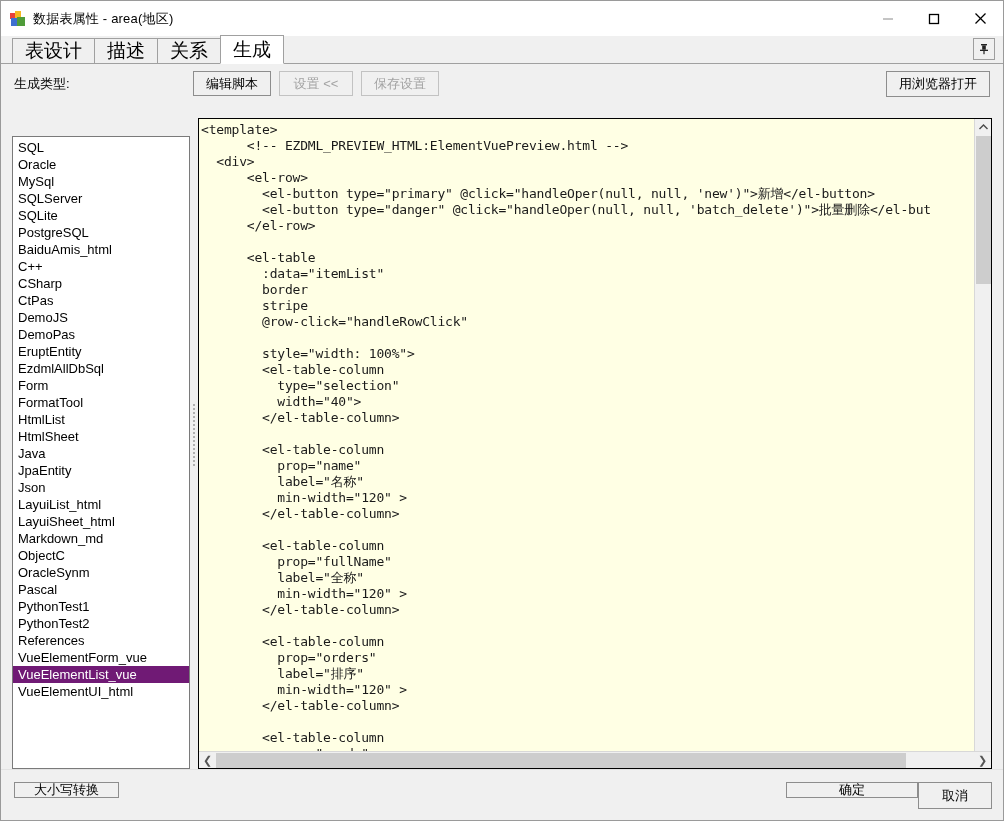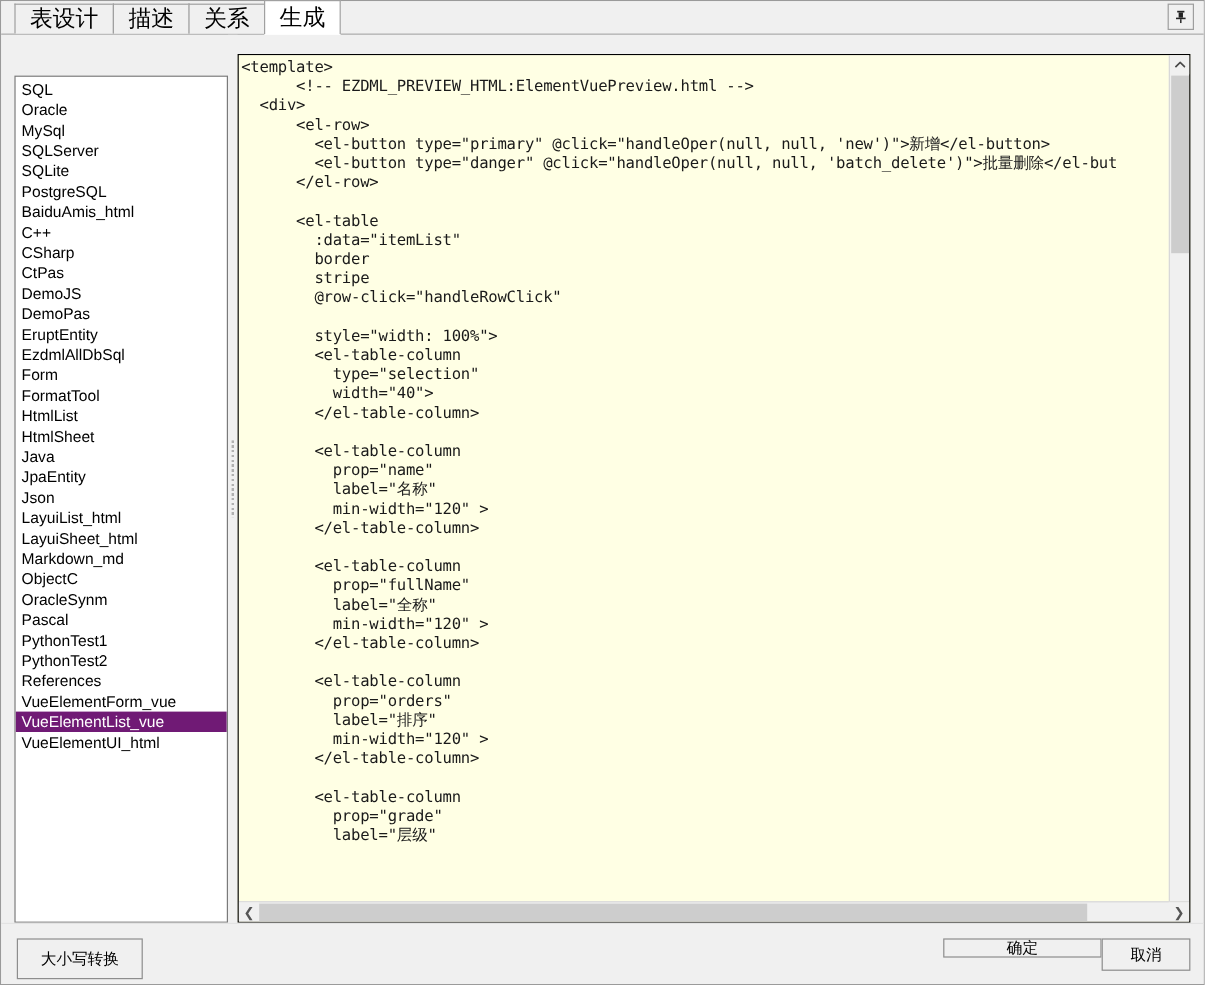--- a/index.html
+++ b/index.html
@@ -293,38 +293,65 @@
   .footer {
     flex: 0 0 51px;
     height: 51px;
     background: #f0f0f0;
     position: relative;
     border-top: 1px solid #e3e3e3;
   }
   .btn-case {
     position: absolute;
     left: 13px; top: 12px;
-    width: 105px; height: 34px;
+    width: 105px; height: 16px;
   }
   .btn-ok {
     position: absolute;
     right: 85px; top: 12px;
     width: 132px; height: 16px;
   }
   .btn-cancel {
     position: absolute;
     right: 11px; top: 12px;
     width: 66px; height: 27px;
   }
 </style>
 </head>
 <body>
 
 <div class="window">
 
+  <div class="titlebar">
+    <span class="app-icon">
+      <i class="ic-red"></i>
+        <i class="ic-yellow"></i>
+        <i class="ic-blue"></i>
+        <i class="ic-green"></i>
+    </span>
+    <span class="title-text">数据表属性 - area(地区)</span>
+    <div class="wctrls">
+      <button class="wbtn">
+        <svg width="12" height="12" viewBox="0 0 12 12">
+            <line x1="1" y1="6" x2="11" y2="6" stroke="#8a8a8a" stroke-width="1"></line>
+          </svg>
+      </button>
+      <button class="wbtn">
+        <svg width="12" height="12" viewBox="0 0 12 12">
+            <rect x="1.5" y="1.5" width="9" height="9" fill="none" stroke="#000" stroke-width="1.3"></rect>
+          </svg>
+      </button>
+      <button class="wbtn">
+        <svg width="13" height="13" viewBox="0 0 13 13">
+            <line x1="1.5" y1="1.5" x2="11.5" y2="11.5" stroke="#000" stroke-width="1.2"></line>
+            <line x1="11.5" y1="1.5" x2="1.5" y2="11.5" stroke="#000" stroke-width="1.2"></line>
+          </svg>
+      </button>
+    </div>
+  </div>
 
   <div class="tabstrip">
     <div class="tab">
         <span>表设计</span>
       </div>
     <div class="tab">
         <span>描述</span>
       </div>
     <div class="tab">
         <span>关系</span>
@@ -337,20 +364,29 @@
         <rect x="3" y="1" width="6" height="1.4" fill="#222"></rect>
         <rect x="4.2" y="2.4" width="3.6" height="4.3" fill="#222"></rect>
         <rect x="2" y="6.7" width="8" height="1.3" fill="#222"></rect>
         <rect x="5.4" y="8" width="1.2" height="3.2" fill="#222"></rect>
       </svg>
     </div>
   </div>
 
   <div class="content">
 
+    <div class="toolrow">
+      <span class="gen-label">生成类型:</span>
+      <div class="tbar-buttons">
+        <button class="btn">编辑脚本</button>
+        <button class="btn disabled">设置 &lt;&lt;</button>
+        <button class="btn disabled">保存设置</button>
+      </div>
+      <button class="btn btn-browser">用浏览器打开</button>
+    </div>
 
     <div class="split">
 
       <div class="listpanel">
         <div class="listinner">
             <div class="litem">SQL</div>
             <div class="litem">Oracle</div>
             <div class="litem">MySql</div>
             <div class="litem">SQLServer</div>
             <div class="litem">SQLite</div>

